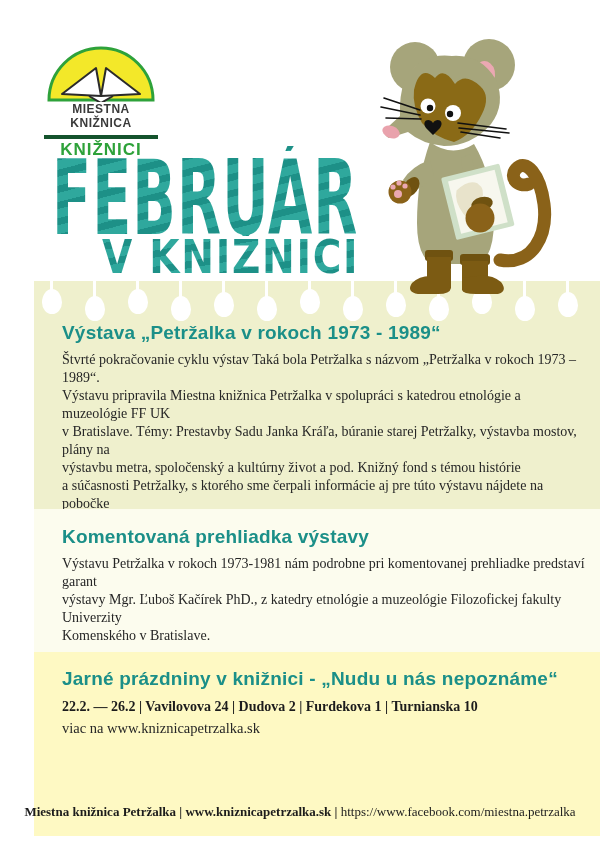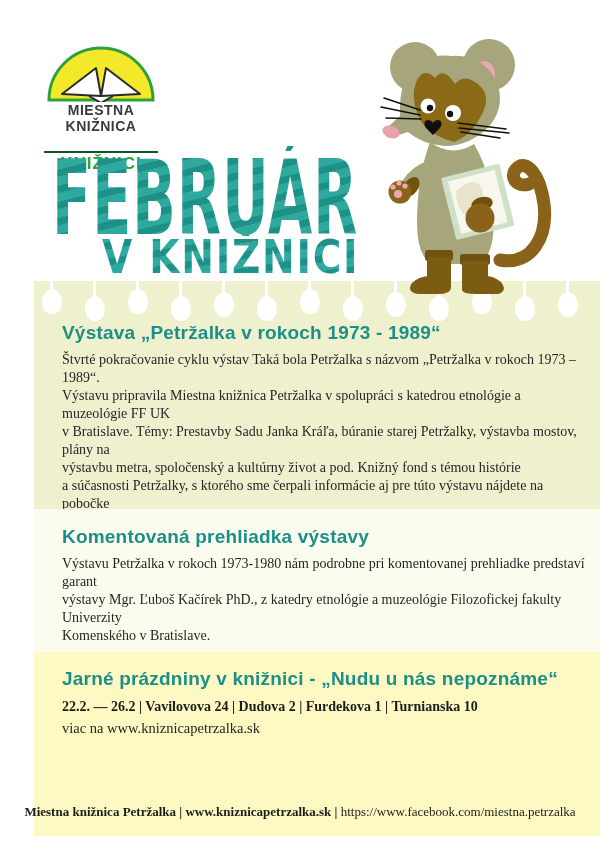--- a/index.html
+++ b/index.html
@@ -1,23 +1,23 @@
 <!DOCTYPE html>
 <html><head>
 <meta charset="utf-8">
 <style>
   html,body{margin:0;padding:0;background:#ffffff;}
   .page{position:relative;width:600px;height:848px;background:#ffffff;overflow:hidden;
         font-family:"Liberation Serif",serif;color:#222;}
 
   
   .logo{position:absolute;left:44px;top:42px;width:114px;text-align:center;}
-  .logo-line1{font-family:"Liberation Sans",sans-serif;font-weight:bold;font-size:14px;
-              letter-spacing:.5px;color:#3b3b3b;border-bottom:2px solid #14532d;
-              padding-bottom:17px;margin-top:-4px;}
+  .logo-line1{font-family:"Liberation Sans",sans-serif;font-weight:bold;font-size:12px;
+              letter-spacing:.5px;color:#3b3b3b;border-bottom:4px solid #14532d;
+              padding-bottom:5px;margin-top:-4px;}
   .logo-line2{font-family:"Liberation Sans",sans-serif;font-weight:bold;font-size:17px;
               letter-spacing:1px;color:#2ea23a;margin-top:1px;}
 
   
   .title-line{position:absolute;font-family:"DejaVu Sans",sans-serif;font-weight:bold;
               line-height:1;white-space:nowrap;transform-origin:0 50%;
               background:repeating-linear-gradient(172deg,#2fa89d 0 9px,#1d9087 9px 16px);
               -webkit-background-clip:text;background-clip:text;color:transparent;}
   @supports not ((-webkit-background-clip:text) or (background-clip:text)){
     .title-line{background:none;color:#1f948b;}
@@ -162,21 +162,21 @@
 v Bratislave. Témy: Prestavby Sadu Janka Kráľa, búranie starej Petržalky, výstavba mostov, plány na
 výstavbu metra, spoločenský a kultúrny život a pod. Knižný fond s témou histórie
 a súčasnosti Petržalky, s ktorého sme čerpali informácie aj pre túto výstavu nájdete na pobočke
 odbornej, populárno - náučnej a cudzojazyčnej literatúry na Vavilovovej 26.</p>
     <p class="info-line">vernisáž 4.2. | 16.00 | Prokofievova 5 |</p>
     <p class="more-line">viac na www.kniznicapetrzalka.sk</p>
   </section>
 
   <section class="sec sec-2">
     <h2>Komentovaná prehliadka výstavy</h2>
-    <p class="body-text">Výstavu Petržalka v rokoch 1973-1980 nám podrobne pri komentovanej prehliadke predstaví garant
+    <p class="body-text">Výstavu Petržalka v rokoch 1973-1981 nám podrobne pri komentovanej prehliadke predstaví garant
 výstavy Mgr. Ľuboš Kačírek PhD., z katedry etnológie a muzeológie Filozofickej fakulty Univerzity
 Komenského v Bratislave.</p>
     <p class="info-line">18.2. | 17.00 | Prokofievova 5 |</p>
     <p class="more-line">viac na www.kniznicapetrzalka.sk</p>
   </section>
 
   <section class="sec sec-3">
     <h2>Jarné prázdniny v knižnici - „Nudu u nás nepoznáme“</h2>
     <p class="info-line">22.2. — 26.2 | Vavilovova 24 | Dudova 2 | Furdekova 1 | Turnianska 10</p>
     <p class="more-line">viac na www.kniznicapetrzalka.sk</p>

